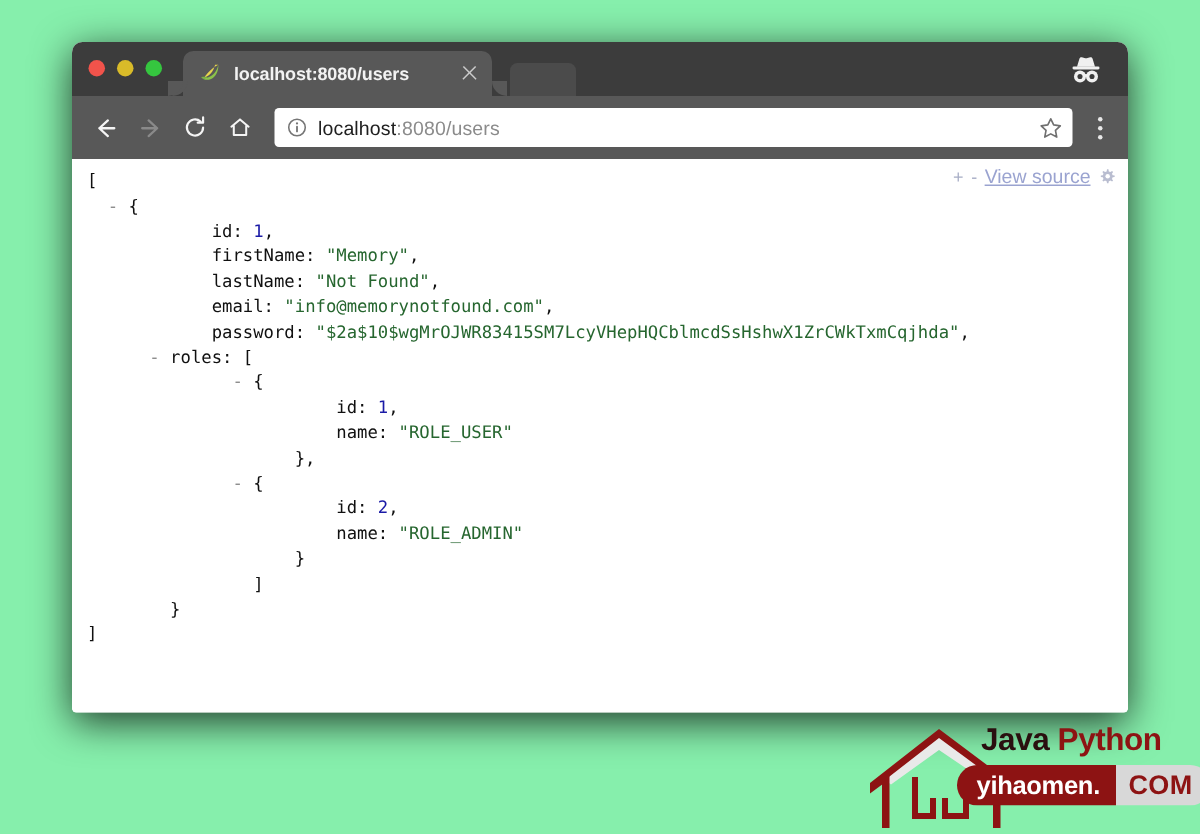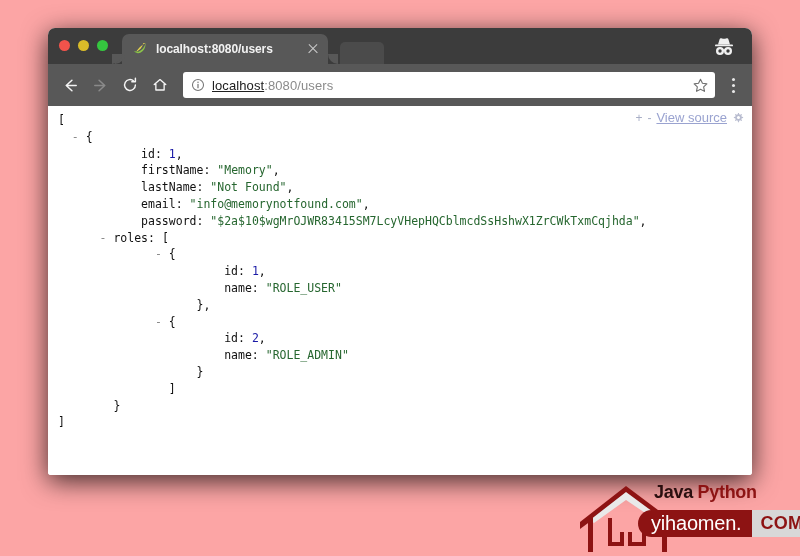--- a/index.html
+++ b/index.html
@@ -9,21 +9,21 @@
     height: 556px;
     overflow: hidden;
     background: #000000;
     font-family: "Liberation Sans", sans-serif;
   }
 
   #stage {
     position: relative;
     width: 800px;
     height: 556px;
-    background: #fca5a5;
+    background: #86efac;
   }
 
   
   .browser-window {
     position: absolute;
     left: 48px;
     top: 28px;
     width: 704px;
     height: 447px;
     border-radius: 7px 7px 3px 3px;
@@ -165,21 +165,21 @@
     margin-right: 7px;
   }
   .url {
     flex: 1;
     font-size: 13px;
     color: #8b8b8b;
     white-space: nowrap;
     overflow: hidden;
     letter-spacing: 0.1px;
   }
-  .url .host { color: #202020; text-decoration: underline; }
+  .url .host { color: #202020; }
   .star {
     width: 18px; height: 18px;
     flex: 0 0 18px;
     color: #707070;
     display: flex;
     align-items: center;
     justify-content: center;
   }
   .kebab {
     width: 18px; height: 22px;
@@ -251,42 +251,42 @@
     left: 566px;
     top: 478px;
     width: 234px;
     height: 78px;
   }
   .wm-house { position: absolute; left: 8px; top: 4px; width: 108px; height: 72px; }
   .wm-words {
     position: absolute;
     left: 88px;
     top: 4px;
-    font-size: 18px;
+    font-size: 21px;
     font-weight: bold;
     letter-spacing: -0.3px;
     white-space: nowrap;
   }
   .wm-java   { color: #2a0f0f; }
   .wm-python { color: #8d1313; }
   .wm-pill {
     position: absolute;
     left: 72px;
     top: 32px;
     height: 27px;
     display: flex;
     align-items: stretch;
     border-radius: 14px;
     overflow: hidden;
   }
   .wm-pill .left {
     background: #8d1313;
     color: #ffffff;
-    font-size: 20px;
-    font-weight: normal;
+    font-size: 17px;
+    font-weight: bold;
     padding: 0 11px 0 13px;
     display: flex;
     align-items: center;
     letter-spacing: -0.2px;
   }
   .wm-pill .right {
     background: #d8d8d8;
     color: #8d1313;
     font-size: 18px;
     font-weight: bold;

